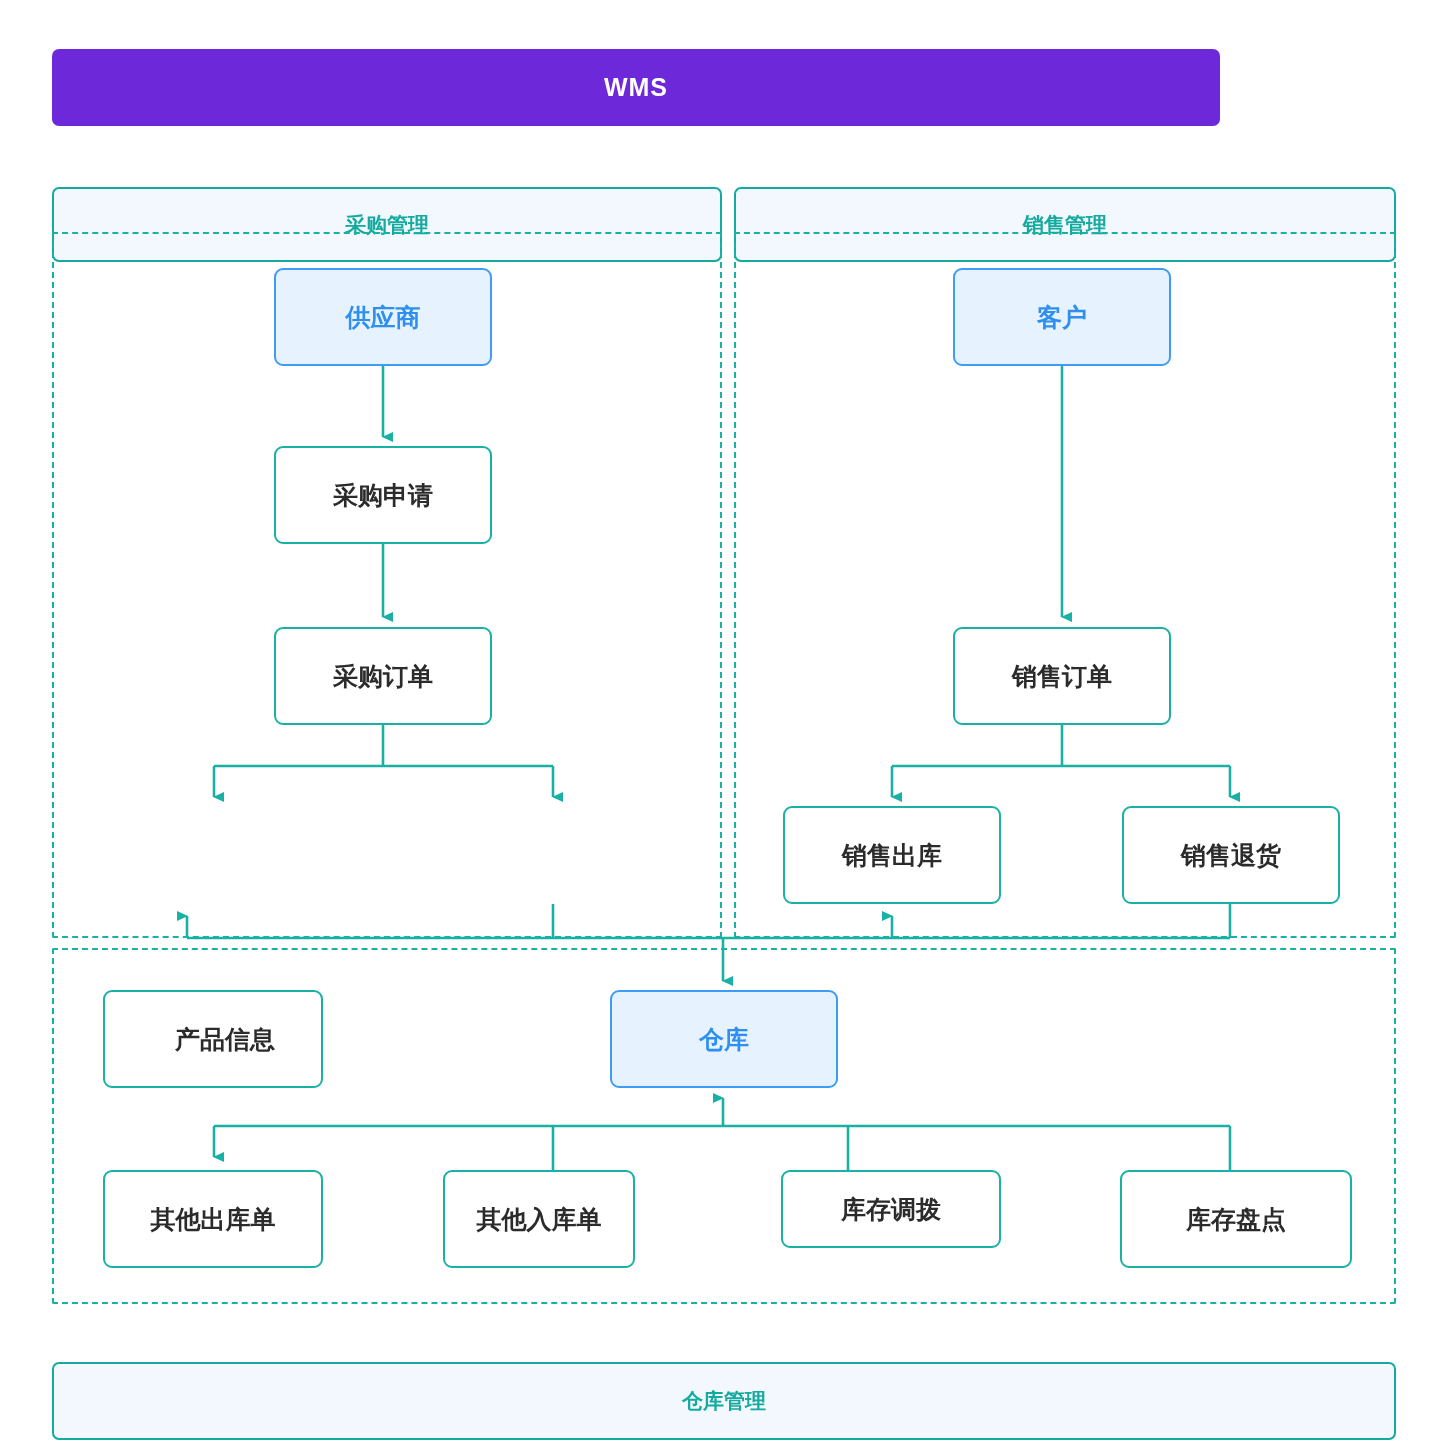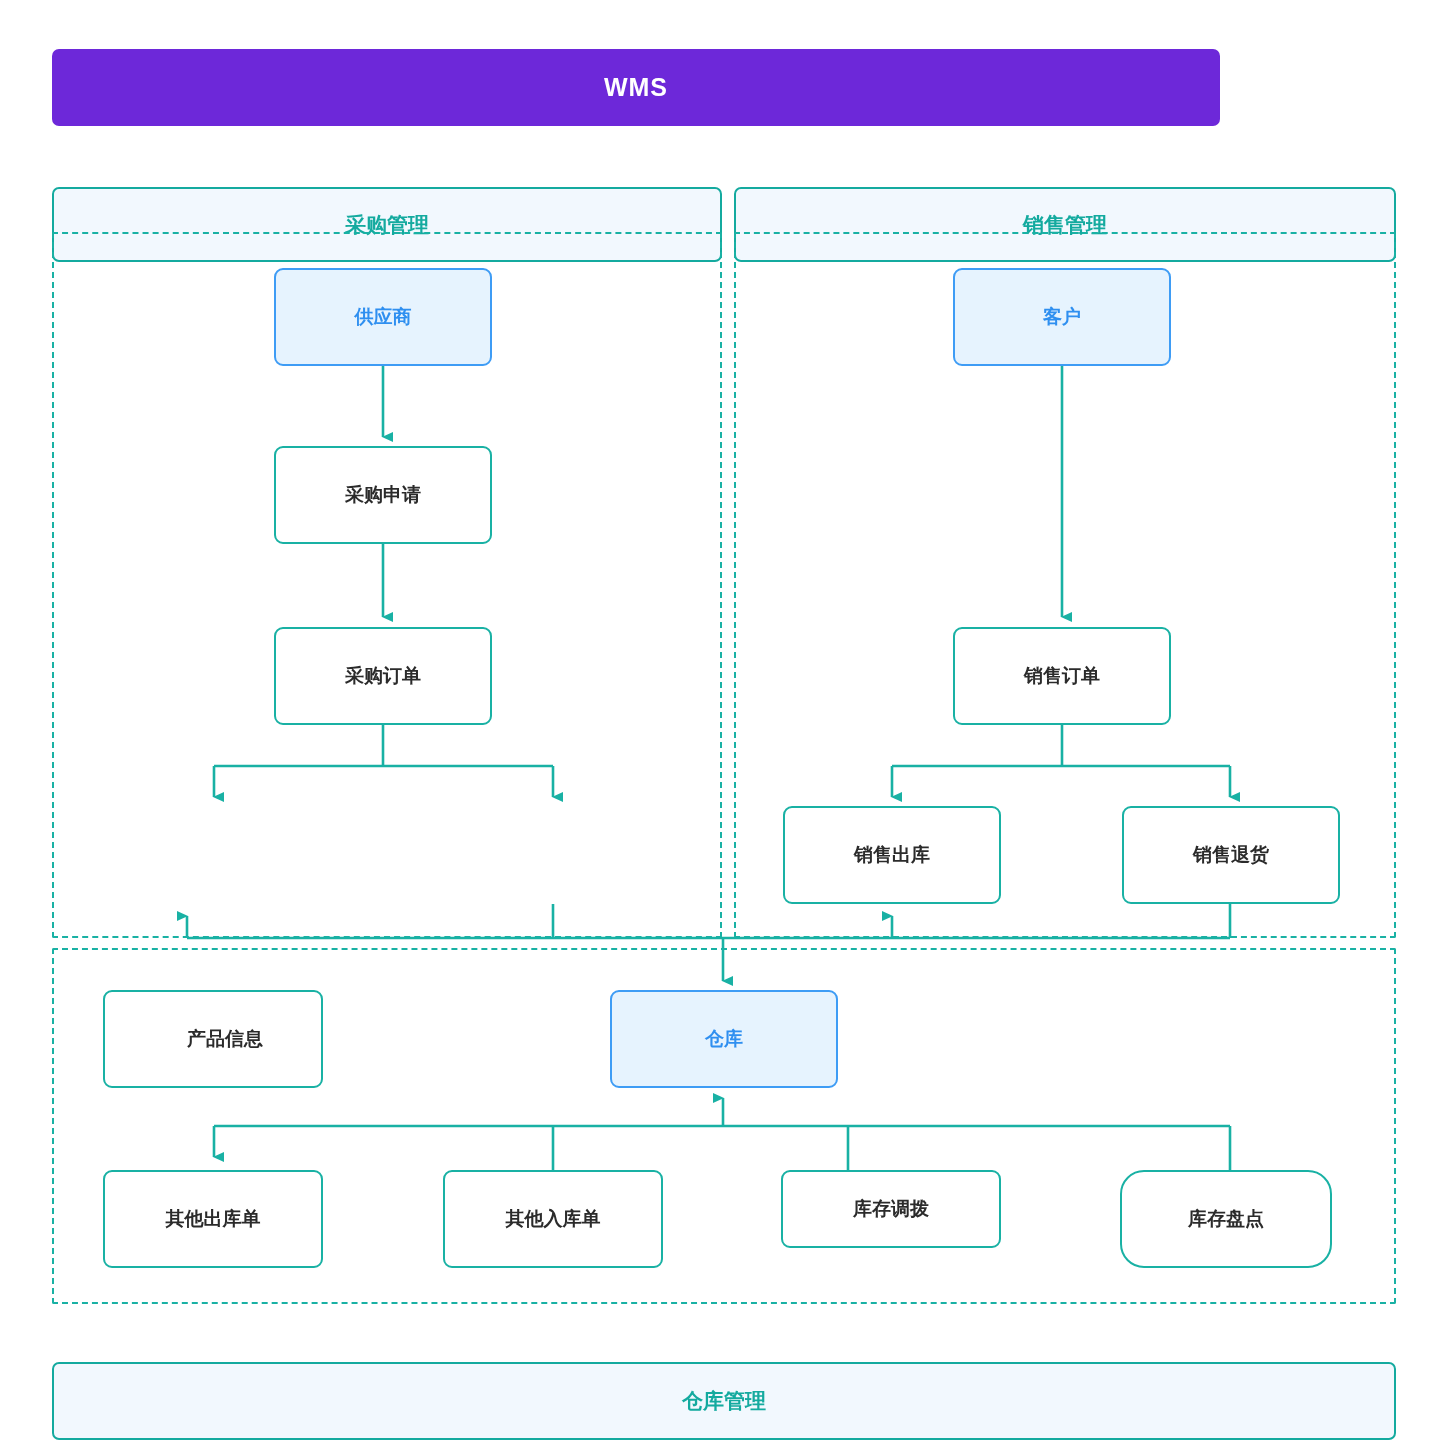--- a/index.html
+++ b/index.html
@@ -81,25 +81,24 @@
   .node {
     position: absolute;
     box-sizing: border-box;
     border: 2px solid #19b1a4;
     background: #ffffff;
     border-radius: 9px;
     display: flex;
     align-items: center;
     justify-content: center;
     color: #2b2b2b;
-    font-size: 19px;
+    font-size: 25px;
     font-weight: bold;
     text-align: center;
     line-height: 1.2;
-    font-family: Liberation Serif, serif;
   }
   .node.accent {
     border-color: #3e9cf5;
     background: #e6f3fe;
     color: #2f8ff0;
   }
 </style>
 </head>
 <body>
 
@@ -168,17 +167,17 @@
   <div class="node" style="left:274px;  top:627px;  width:218px; height:98px;">采购订单</div>
 
   <div class="node accent" style="left:953px;  top:268px;  width:218px; height:98px;">客户</div>
   <div class="node" style="left:953px;  top:627px;  width:218px; height:98px;">销售订单</div>
   <div class="node" style="left:783px;  top:806px;  width:218px; height:98px;">销售出库</div>
   <div class="node" style="left:1122px; top:806px;  width:218px; height:98px;">销售退货</div>
 
   <div class="node" style="left:103px;  top:990px;  width:220px; height:98px;padding-left:24px;">产品信息</div>
   <div class="node accent" style="left:610px; top:990px; width:228px; height:98px;">仓库</div>
   <div class="node" style="left:103px;  top:1170px; width:220px; height:98px;">其他出库单</div>
-  <div class="node" style="left:443px;  top:1170px; width:220px; height:98px;">其他入库单</div>
+  <div class="node" style="left:443px;  top:1170px; width:192px; height:98px;">其他入库单</div>
   <div class="node" style="left:781px;  top:1170px; width:220px; height:78px;">库存调拨</div>
-  <div class="node" style="left:1120px; top:1170px; width:212px; height:98px;border-radius:24px;">库存盘点</div>
+  <div class="node" style="left:1120px; top:1170px; width:232px; height:98px;">库存盘点</div>
 
 </div>
 
 </body></html>

